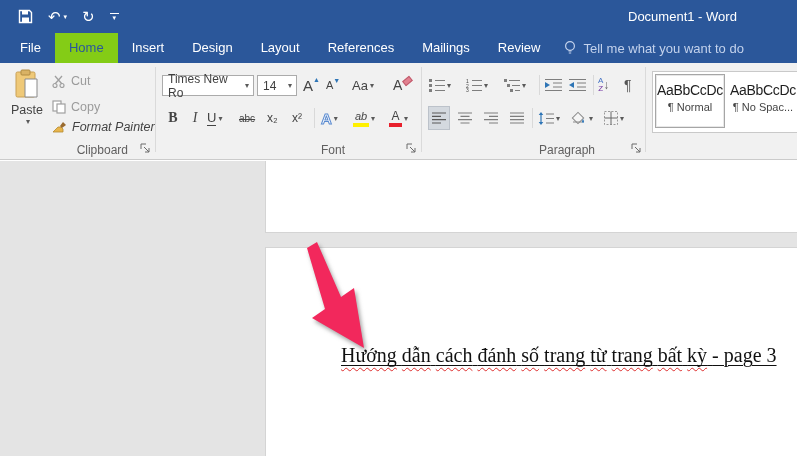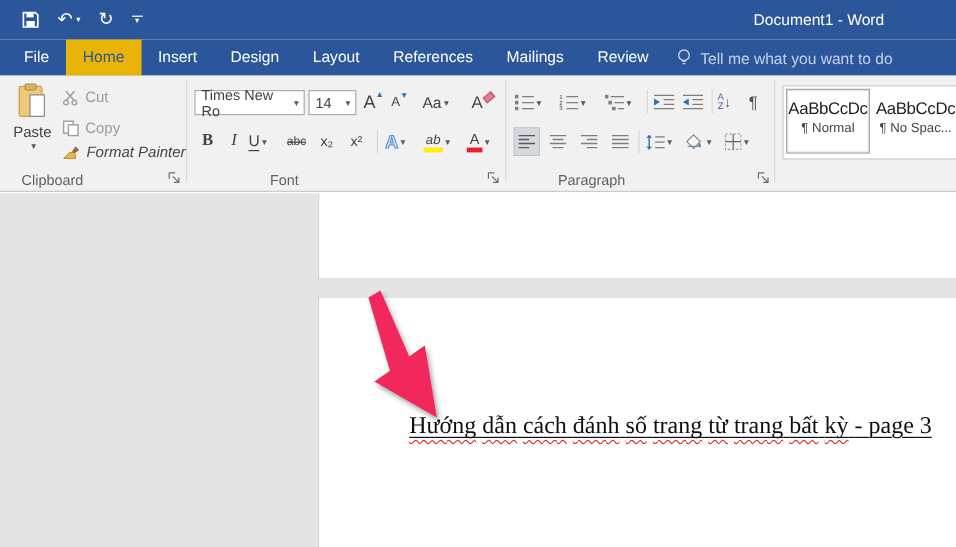--- a/index.html
+++ b/index.html
@@ -14,29 +14,29 @@
   .qat-caret { font-size:7px; margin-left:3px; color:#fff; }
   .qat-custom { display:flex; flex-direction:column; align-items:center; }
   .qat-custom .bar { width:9px; border-top:1px solid #fff; margin-bottom:1px; }
   .qat-custom .cv { font-size:7px; line-height:5px; }
   .doc-title { position:absolute; left:628px; top:0; line-height:33px; font-size:13px; color:#fff; }
 
   
   .tabrow { position:absolute; left:0; top:33px; width:797px; height:30px; background:#2B579A;
     display:flex; align-items:stretch; padding-left:6px; font-size:13px; color:#fff; }
   .tab { padding:0 14px; line-height:30px; white-space:nowrap; }
-  .tab.selected { background:#eab308; color:#2B579A; }
+  .tab.selected { background:#84cc16; color:#2B579A; }
   .tellme { display:flex; align-items:center; gap:7px; margin-left:10px; color:#C3D2EC; white-space:nowrap; }
 
   
   .ribbon { position:absolute; left:0; top:63px; width:797px; height:97px; background:#F1F1F1;
     border-bottom:1px solid #CBCBCB; color:#444; font-size:12.5px; }
   .vsep { position:absolute; top:4px; height:85px; width:1px; background:#DADADA; }
   .msep { position:absolute; width:1px; height:20px; background:#D9D9D9; }
-  .grouplabel { position:absolute; bottom:2px; font-size:12px; color:#605F5F; text-align:left; }
+  .grouplabel { position:absolute; bottom:2px; font-size:12px; color:#605F5F; text-align:right; }
   .launcher { position:absolute; bottom:5px; width:11px; height:11px; }
   .icon-btn { position:absolute; display:flex; align-items:center; justify-content:center; height:22px; }
   .caret { font-size:8px; color:#5A5A5A; margin-left:2px; }
   .gray { color:#9B9B9B; }
 
   
   .paste-btn { position:absolute; left:6px; top:6px; width:42px; height:74px; display:flex;
     flex-direction:column; align-items:center; }
   .paste-btn .lbl { margin-top:4px; }
   .small-btn { position:absolute; left:52px; display:flex; align-items:center; gap:5px; height:20px; white-space:nowrap; }

